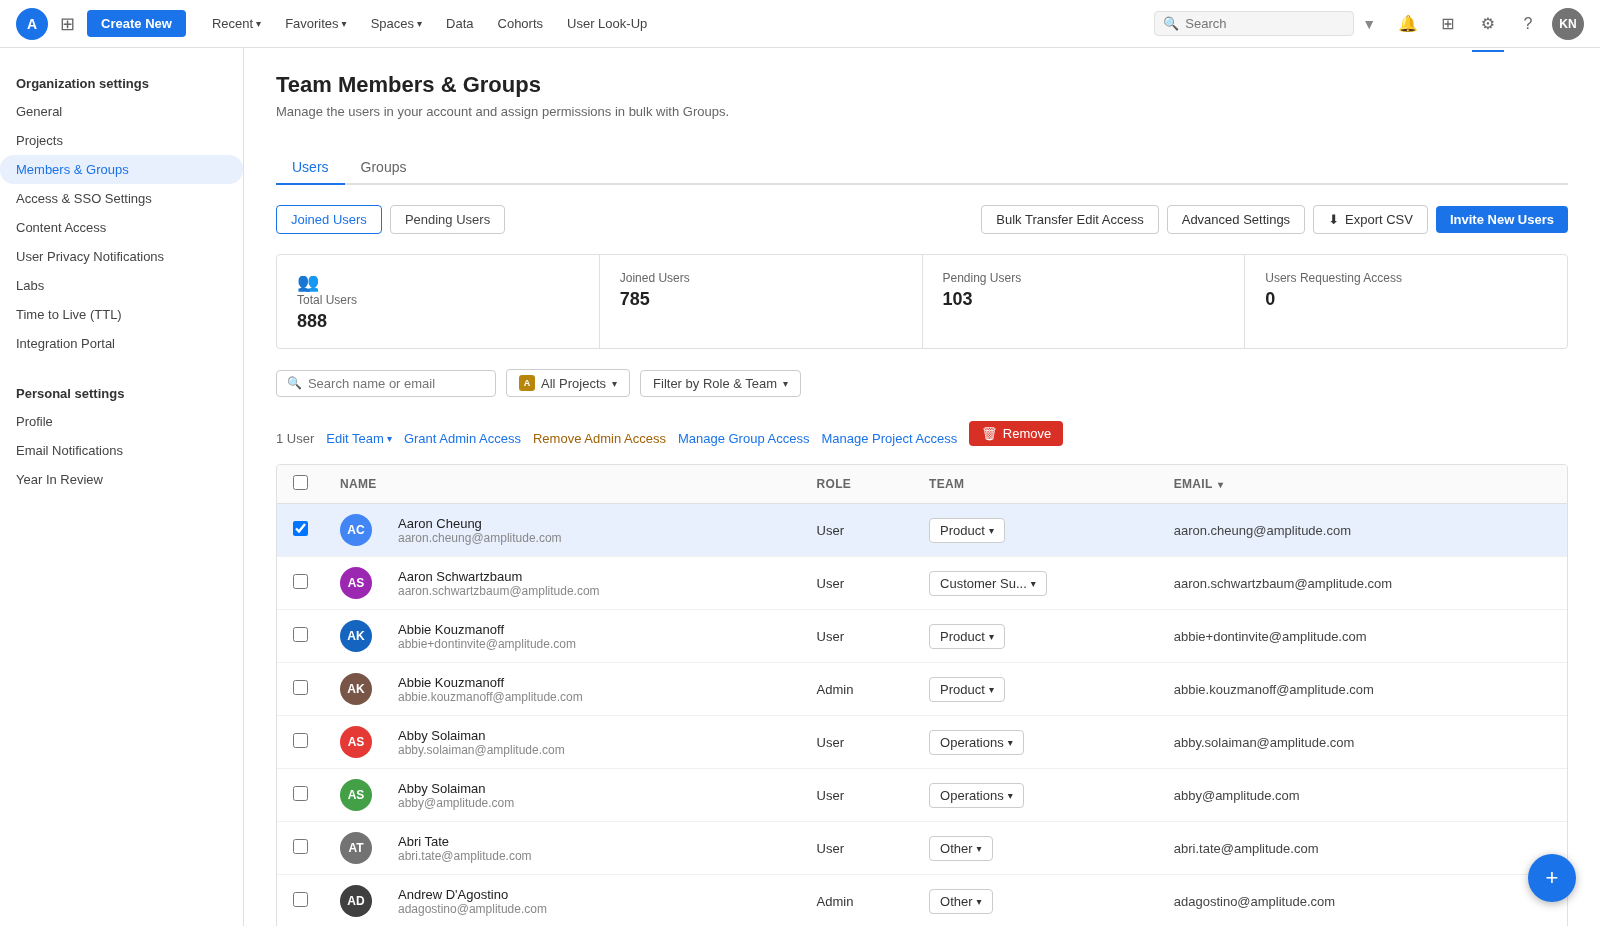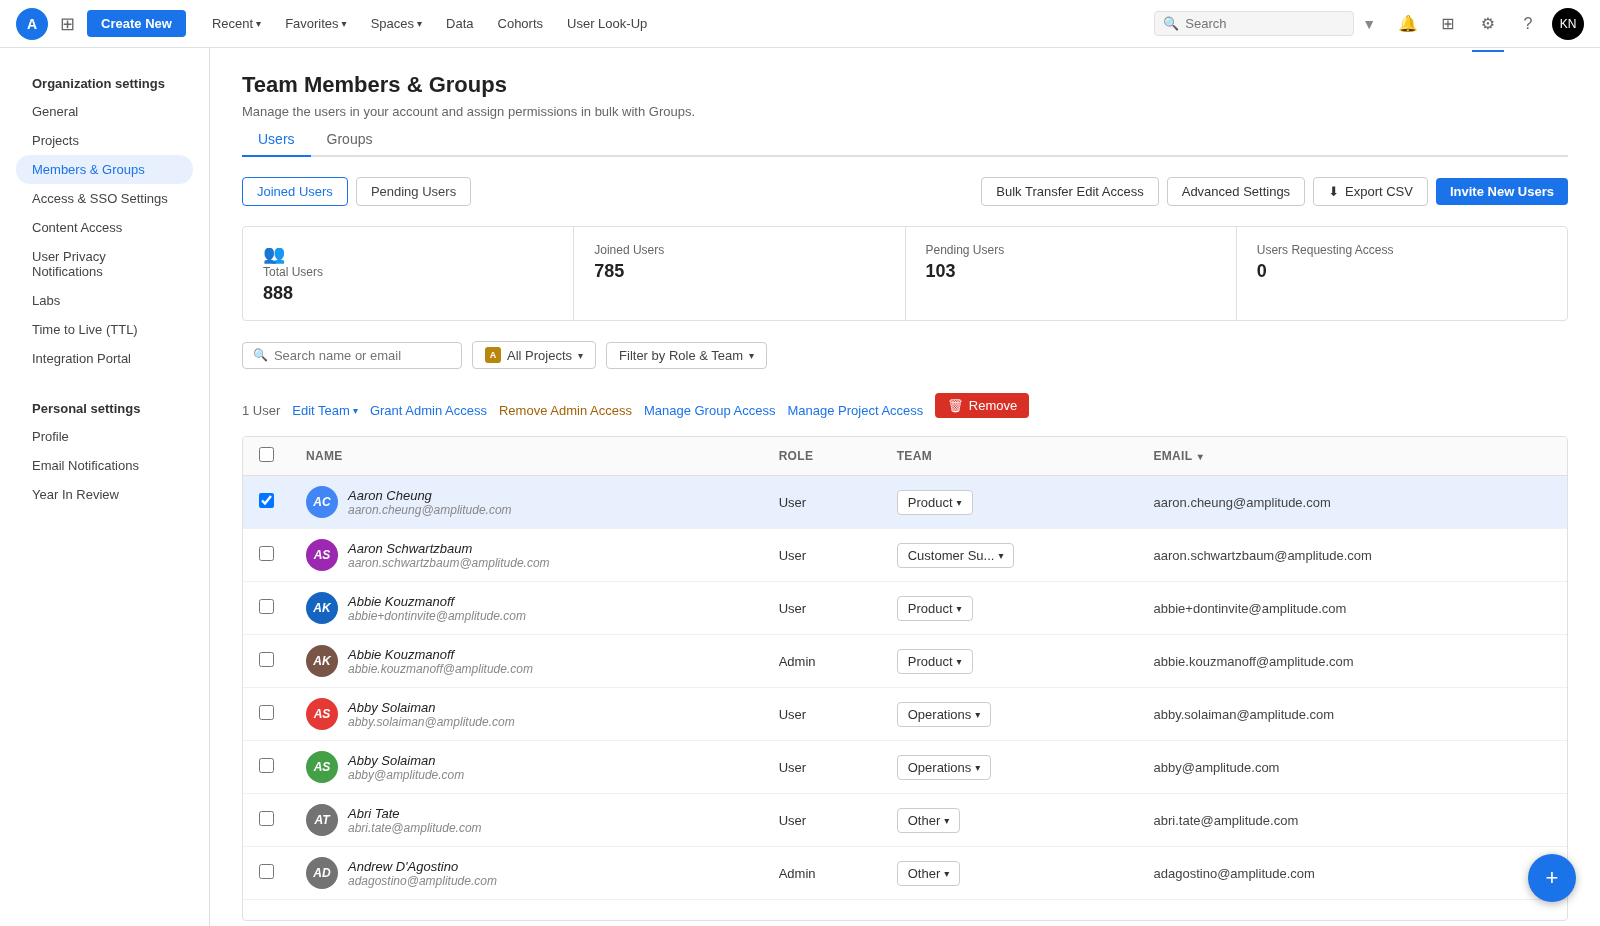--- a/index.html
+++ b/index.html
@@ -10,39 +10,39 @@
     .topnav-logo { width: 32px; height: 32px; background: #1a73e8; border-radius: 50%; display: flex; align-items: center; justify-content: center; color: #fff; font-weight: 700; font-size: 14px; flex-shrink: 0; }
     .topnav-grid { font-size: 18px; color: #666; cursor: pointer; padding: 4px; }
     .topnav-create { background: #1a73e8; color: #fff; border: none; border-radius: 4px; padding: 6px 14px; font-size: 13px; font-weight: 600; cursor: pointer; }
     .topnav-links { display: flex; align-items: center; gap: 4px; margin-left: 8px; }
     .topnav-link { padding: 6px 10px; font-size: 13px; color: #444; cursor: pointer; border-radius: 4px; display: flex; align-items: center; gap: 3px; justify-content: flex-end; }
     .topnav-spacer { flex: 1; }
     .topnav-search { display: flex; align-items: center; background: #f5f5f5; border: 1px solid #e0e0e0; border-radius: 4px; padding: 4px 8px; gap: 6px; width: 200px; }
     .topnav-search input { border: none; background: transparent; outline: none; font-size: 13px; color: #444; width: 100%; }
     .topnav-icons { display: flex; align-items: center; gap: 8px; margin-left: 8px; }
     .topnav-icon-btn { width: 32px; height: 32px; display: flex; align-items: center; justify-content: center; border-radius: 50%; cursor: pointer; color: #666; font-size: 16px; }
-    .topnav-avatar { width: 32px; height: 32px; background: #000000; border-radius: 50%; display: flex; align-items: center; justify-content: center; color: #fff; font-size: 12px; font-weight: 400; cursor: pointer; }
+    .topnav-avatar { width: 32px; height: 32px; background: #737373; border-radius: 50%; display: flex; align-items: center; justify-content: center; color: #fff; font-size: 12px; font-weight: 700; cursor: pointer; }
     .topnav-underline { position: relative; }
     .topnav-underline::after { content: ''; position: absolute; bottom: -12px; left: 0; right: 0; height: 2px; background: #1a73e8; }
 
     
     .layout { display: flex; flex: 1; overflow: hidden; }
 
     
-    .sidebar { width: 210px; background: #fff; border-right: 1px solid #e0e0e0; padding: 16px 16px; overflow-y: auto; flex-shrink: 0; }
+    .sidebar { width: 244px; background: #fff; border-right: 1px solid #e0e0e0; padding: 16px 0; overflow-y: auto; flex-shrink: 0; }
     .sidebar-section-title { font-size: 12px; font-weight: 600; color: #888; padding: 12px 16px 6px; text-transform: none; letter-spacing: 0; font-size: 13px; color: #333; font-weight: 600; }
     .sidebar-item { padding: 7px 16px; font-size: 13px; color: #444; cursor: pointer; border-radius: 0; }
     .sidebar-item.active { background: #e8f0fe; color: #1a73e8; font-weight: 500; border-radius: 14px; }
     .sidebar-divider { height: 16px; }
 
     
     .main { flex: 1; overflow-y: auto; background: #fff; padding: 24px 32px; }
 
     .page-title { font-size: 22px; font-weight: 600; color: #222; margin-bottom: 6px; }
-    .page-subtitle { font-size: 13px; color: #666; margin-bottom: 4px; }
+    .page-subtitle { font-size: 13px; color: #666; margin-bottom: 32px; }
 
     
     .tabs { display: flex; border-bottom: 2px solid #e0e0e0; margin-bottom: 20px; }
     .tab { padding: 8px 16px; font-size: 14px; color: #666; cursor: pointer; border-bottom: 2px solid transparent; margin-bottom: -2px; }
     .tab.active { color: #1a73e8; border-bottom: 2px solid #1a73e8; font-weight: 500; }
 
     
     .toolbar { display: flex; align-items: center; gap: 8px; margin-bottom: 20px; }
     .subtab { padding: 6px 14px; font-size: 13px; border: 1px solid #ccc; border-radius: 4px; cursor: pointer; background: #fff; color: #444; }
     .subtab.active { background: #fff; border-color: #1a73e8; color: #1a73e8; }
@@ -73,21 +73,21 @@
 
     
     .table-wrap { border: 1px solid #e0e0e0; border-radius: 4px; overflow: hidden; }
     table { width: 100%; border-collapse: collapse; }
     thead tr { background: #fafafa; }
     th { padding: 10px 16px; text-align: left; font-size: 12px; font-weight: 600; color: #666; border-bottom: 1px solid #e0e0e0; text-transform: uppercase; letter-spacing: 0.3px; }
     td { padding: 10px 16px; border-bottom: 1px solid #f0f0f0; font-size: 13px; vertical-align: middle; }
     tr:last-child td { border-bottom: none; }
     tr.selected td { background: #e8f0fe; }
 
-    .user-cell { display: flex; align-items: center; gap: 10px; font-style: italic; }
+    .user-cell { display: flex; align-items: center; gap: 26px; }
     .avatar { width: 32px; height: 32px; border-radius: 50%; display: flex; align-items: center; justify-content: center; font-size: 12px; font-weight: 700; color: #fff; flex-shrink: 0; }
     .user-name { font-size: 13px; font-weight: 500; color: #222; }
     .user-email { font-size: 12px; color: #888; }
 
     .team-dropdown { display: inline-flex; align-items: center; gap: 4px; padding: 4px 10px; border: 1px solid #ccc; border-radius: 4px; font-size: 13px; color: #333; cursor: pointer; background: #fff; white-space: nowrap; }
 
     .checkbox-cell { width: 36px; }
     input[type="checkbox"] { width: 15px; height: 15px; cursor: pointer; }
 
     .email-text { color: #444; font-size: 13px; }
@@ -421,21 +421,21 @@
     <td>
       <span class="email-text">abri.tate@amplitude.com</span>
     </td>
   </tr>
             <tr>
     <td class="checkbox-cell">
       <input type="checkbox" style="">
     </td>
     <td>
       <div class="user-cell">
-        <div class="avatar" style="background:#737373">AD</div>
+        <div class="avatar" style="background:#404040">AD</div>
         <div>
           <div class="user-name">Andrew D'Agostino</div>
           <div class="user-email">adagostino@amplitude.com</div>
         </div>
       </div>
     </td>
     <td>
       <span>Admin</span>
     </td>
     <td>

